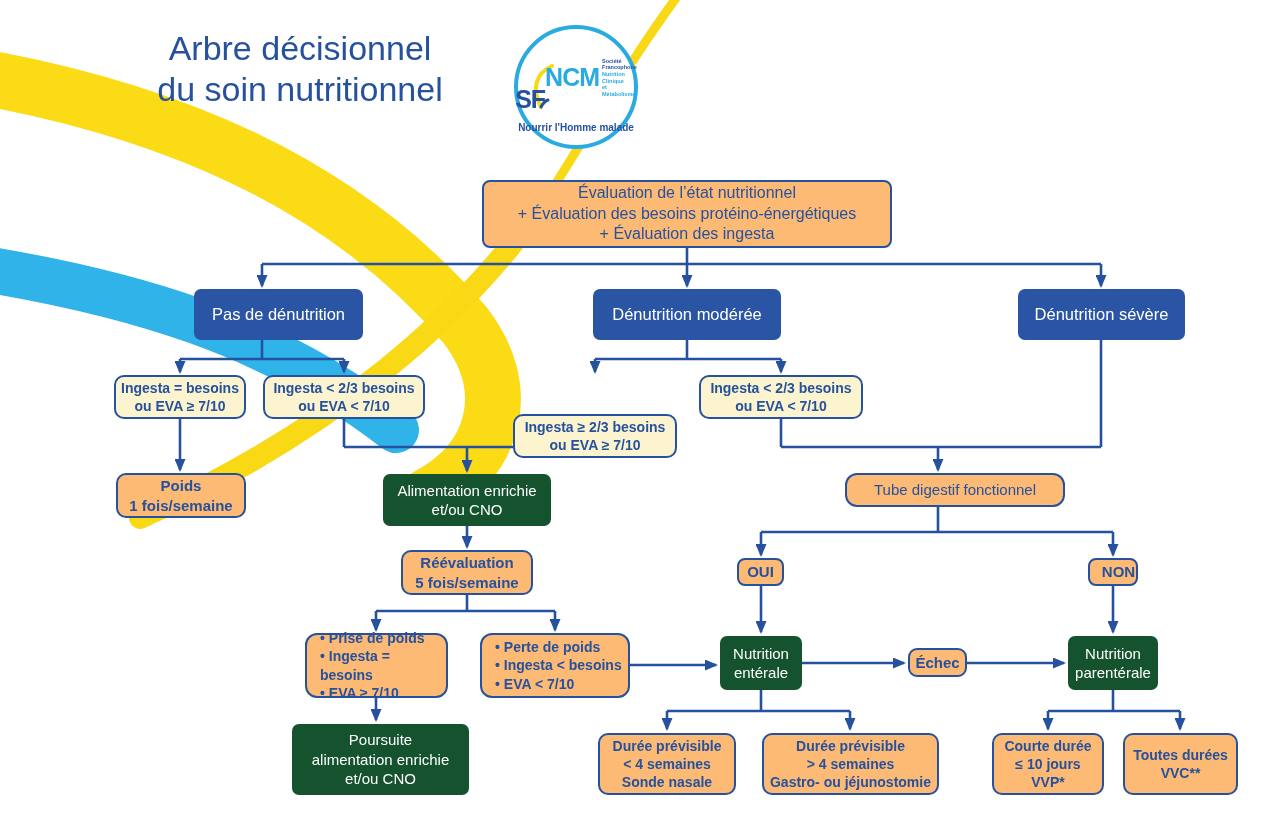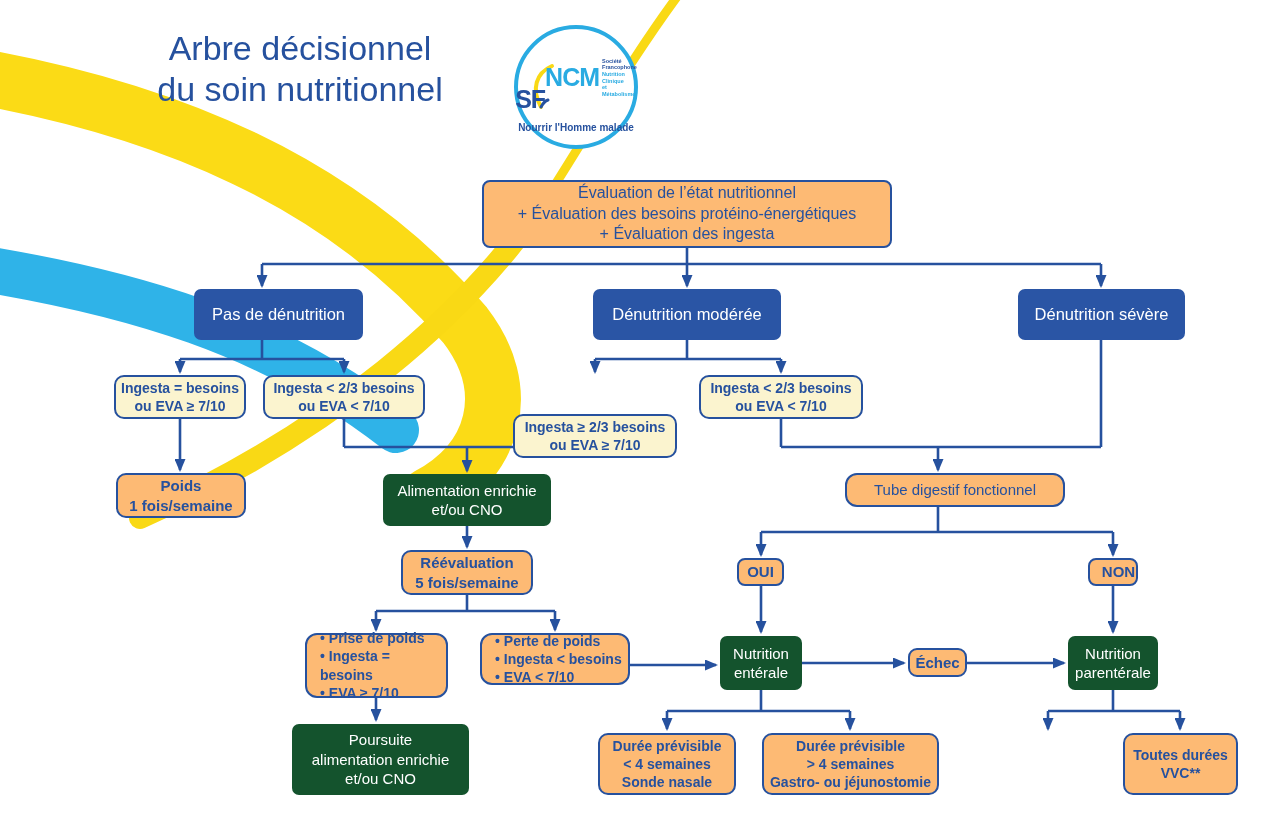--- a/index.html
+++ b/index.html
@@ -137,35 +137,38 @@
   <div class="box outline f15" style="left:845px;top:473px;width:220px;height:34px;border-radius:12px;">Tube digestif fonctionnel</div>
 
   <div class="box outline b f15" style="left:401px;top:550px;width:132px;height:45px;">Réévaluation
 5 fois/semaine</div>
   <div class="box outline b f15" style="left:737px;top:558px;width:47px;height:28px;border-radius:8px;">OUI</div>
   <div class="box outline b f15" style="left:1088px;top:558px;width:50px;height:28px;border-radius:8px;padding-left:11px;">NON</div>
 
   <div class="box outline b f14 bullets" style="left:305px;top:633px;width:143px;height:65px;">• Prise de poids
 • Ingesta = besoins
 • EVA ≥ 7/10</div>
-  <div class="box outline b f14 bullets" style="left:480px;top:633px;width:150px;height:52px;">• Perte de poids
+  <div class="box outline b f14 bullets" style="left:480px;top:633px;width:150px;height:65px;">• Perte de poids
 • Ingesta &lt; besoins
 • EVA &lt; 7/10</div>
 
   <div class="box cyan" style="left:720px;top:636px;width:82px;height:54px;">Nutrition
 entérale</div>
   <div class="box outline b f15" style="left:908px;top:648px;width:59px;height:29px;border-radius:9px;">Échec</div>
   <div class="box cyan" style="left:1068px;top:636px;width:90px;height:54px;">Nutrition
 parentérale</div>
 
   <div class="box cyan" style="left:292px;top:724px;width:177px;height:71px;">Poursuite
 alimentation enrichie
 et/ou CNO</div>
   <div class="box outline b f14" style="left:598px;top:733px;width:138px;height:62px;">Durée prévisible
 &lt; 4 semaines
 Sonde nasale</div>
   <div class="box outline b f14" style="left:762px;top:733px;width:177px;height:62px;">Durée prévisible
 &gt; 4 semaines
 Gastro- ou jéjunostomie</div>
+  <div class="box outline b f14" style="left:992px;top:733px;width:112px;height:62px;">Courte durée
+≤ 10 jours
+VVP*</div>
   <div class="box outline b f14" style="left:1123px;top:733px;width:115px;height:62px;">Toutes durées
 VVC**</div>
 
 </div>
 
 </body></html>

